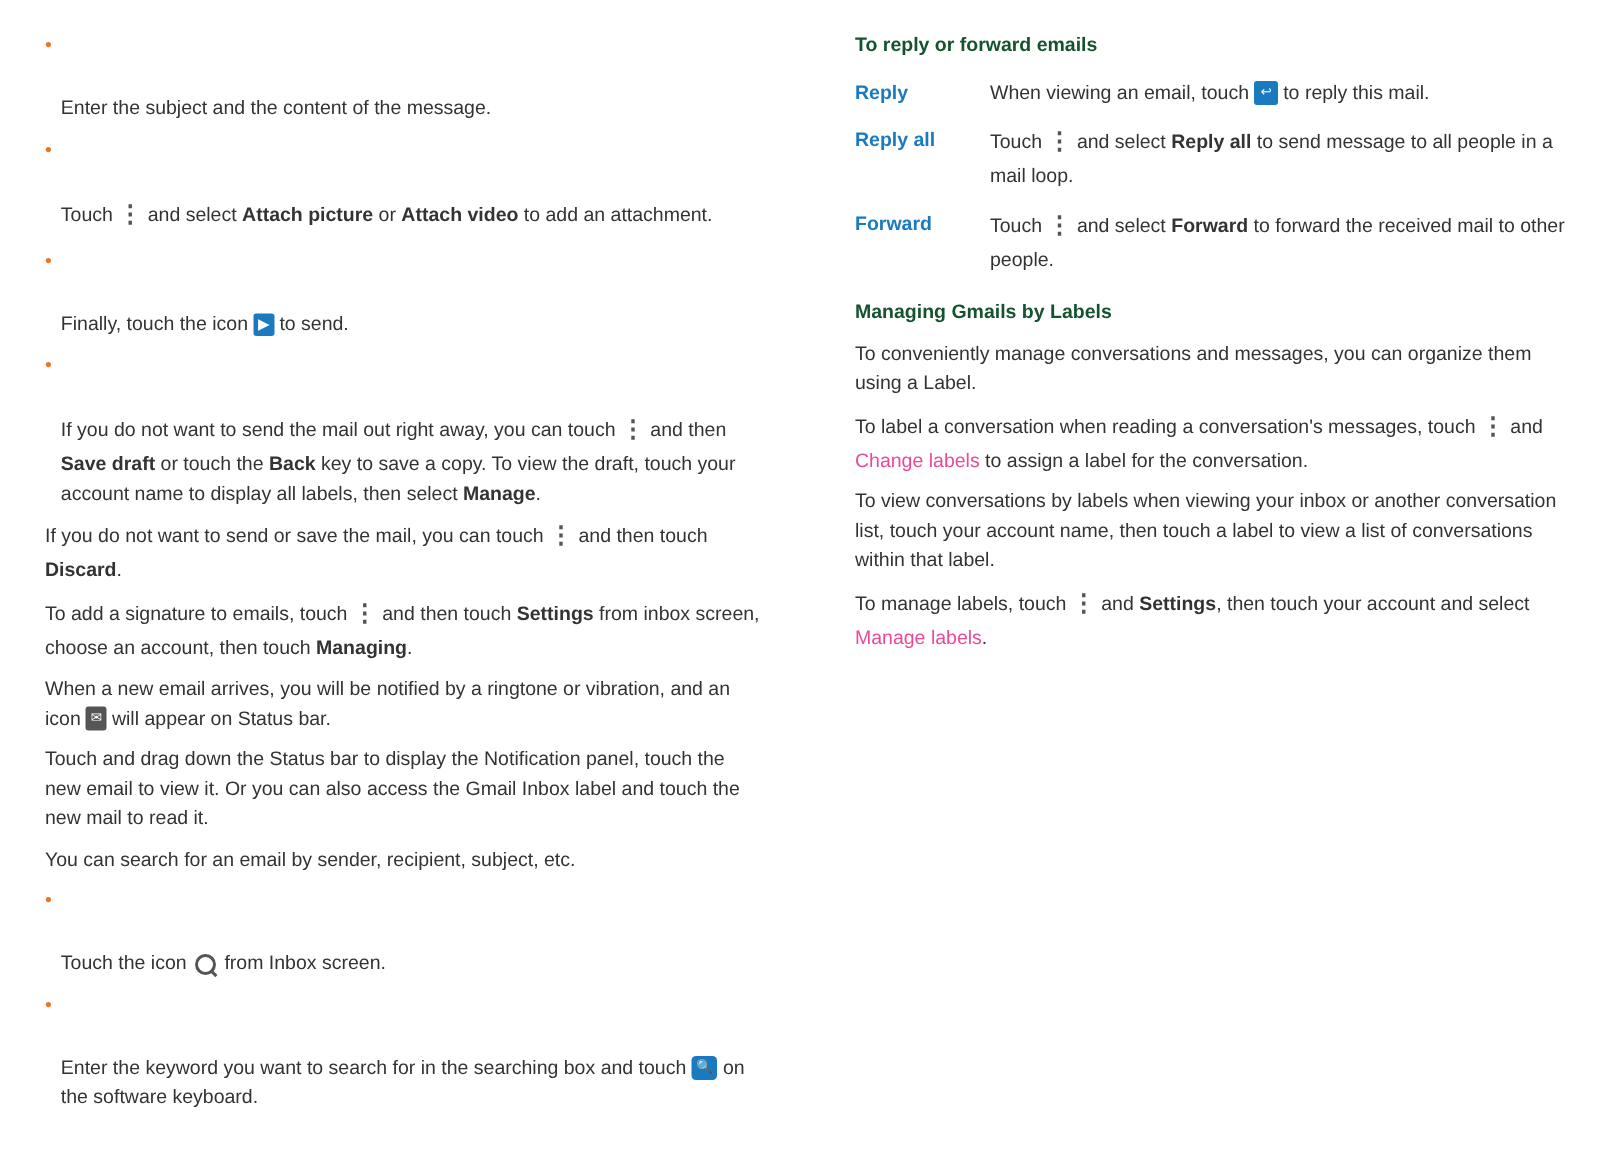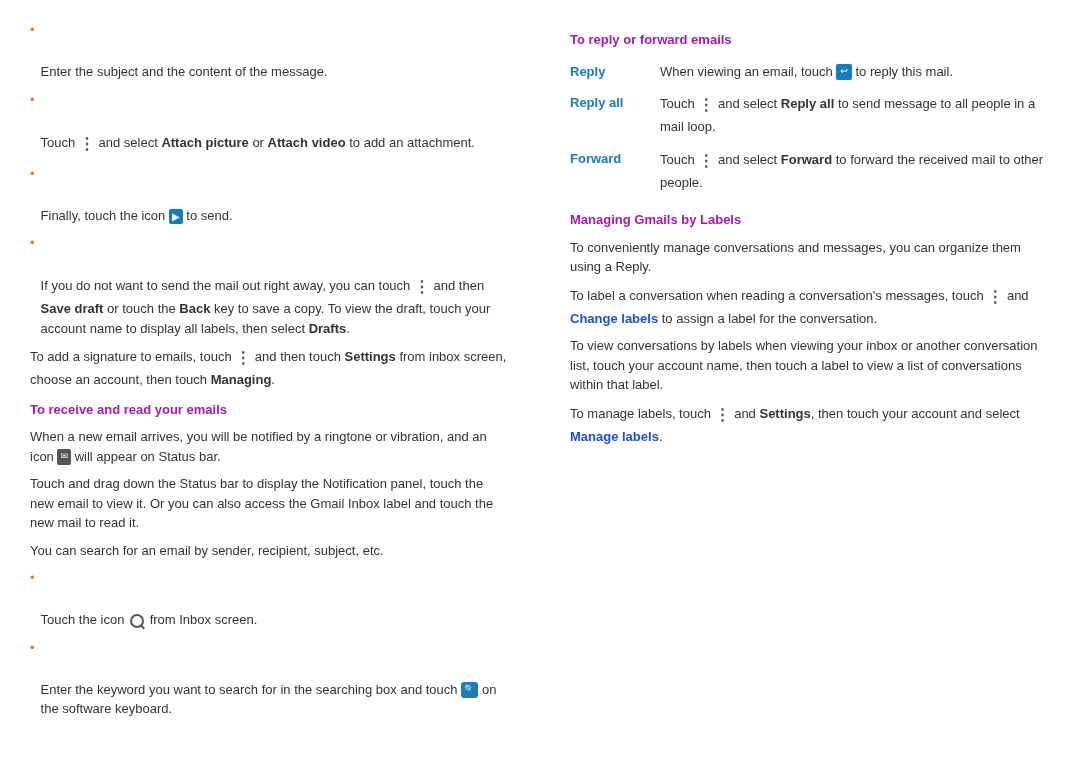--- a/index.html
+++ b/index.html
@@ -51,29 +51,28 @@
       color: #e87722;
       margin-right: 6px;
       flex-shrink: 0;
     }
     .bullet-text {
       flex: 1;
       line-height: 1.5;
       margin-top: 42px;
     }
     .section-heading {
-      color: #a21caf;
+      color: #14532d;
       font-weight: bold;
       font-size: 13px;
       margin-bottom: 8px;
-      margin-top: 10px;
     }
     .blue-text {
-      color: #1d4ed8;
-      font-weight: bold;
+      color: #ec4899;
+      font-weight: normal;
     }
     .bold-text {
       font-weight: bold;
     }
     .reply-table {
       width: 100%;
       border-collapse: collapse;
       margin-bottom: 8px;
     }
     .reply-table td {
@@ -111,30 +110,32 @@
     <div class="bullet-item">
       <span class="bullet-dot">•</span>
       <span class="bullet-text">
         Finally, touch the icon <span style="display:inline-block;background:#1a7abf;color:white;border-radius:2px;padding:0 3px;font-size:10px;vertical-align:middle;">▶</span> to send.
       </span>
     </div>
 
     <div class="bullet-item">
       <span class="bullet-dot">•</span>
       <span class="bullet-text">
-        If you do not want to send the mail out right away, you can touch <span style="font-weight:bold;font-size:16px;vertical-align:middle;color:#555">⋮</span> and then <span class="bold-text">Save draft</span> or touch the <span class="bold-text">Back</span> key to save a copy. To view the draft, touch your account name to display all labels, then select <span class="bold-text">Drafts</span>.
-      </span>
-    </div>
-
+        If you do not want to send the mail out right away, you can touch <span style="font-weight:bold;font-size:16px;vertical-align:middle;color:#555">⋮</span> and then <span class="bold-text">Save draft</span> or touch the <span class="bold-text">Back</span> key to save a copy. To view the draft, touch your account name to display all labels, then select <span class="bold-text">Manage</span>.
+      </span>
+    </div>
+
+    <p>
+      If you do not want to send or save the mail, you can touch <span style="font-weight:bold;font-size:16px;vertical-align:middle;color:#555">⋮</span> and then touch <span class="bold-text">Discard</span>.
+    </p>
 
     <p>
       To add a signature to emails, touch <span style="font-weight:bold;font-size:16px;vertical-align:middle;color:#555">⋮</span> and then touch <span class="bold-text">Settings</span> from inbox screen, choose an account, then touch <span class="bold-text">Managing</span>.
     </p>
 
-    <p class="section-heading">To receive and read your emails</p>
 
     <p>
       When a new email arrives, you will be notified by a ringtone or vibration, and an icon <span style="display:inline-block;background:#555;border-radius:2px;padding:1px 3px;font-size:9px;color:white;vertical-align:middle;">✉</span> will appear on Status bar.
     </p>
 
     <p>
       Touch and drag down the Status bar to display the Notification panel, touch the new email to view it. Or you can also access the Gmail Inbox label and touch the new mail to read it.
     </p>
 
     <p>
@@ -178,21 +179,21 @@
         <td>
           Touch <span style="font-weight:bold;font-size:16px;vertical-align:middle;color:#555">⋮</span> and select <span class="bold-text">Forward</span> to forward the received mail to other people.
         </td>
       </tr>
     </tbody>
       </table>
 
     <p class="section-heading">Managing Gmails by Labels</p>
 
     <p>
-      To conveniently manage conversations and messages, you can organize them using a Reply.
+      To conveniently manage conversations and messages, you can organize them using a Label.
     </p>
 
     <p>
       To label a conversation when reading a conversation's messages, touch <span style="font-weight:bold;font-size:16px;vertical-align:middle;color:#555">⋮</span> and <span class="blue-text">Change labels</span> to assign a label for the conversation.
     </p>
 
     <p>
       To view conversations by labels when viewing your inbox or another conversation list, touch your account name, then touch a label to view a list of conversations within that label.
     </p>
 

